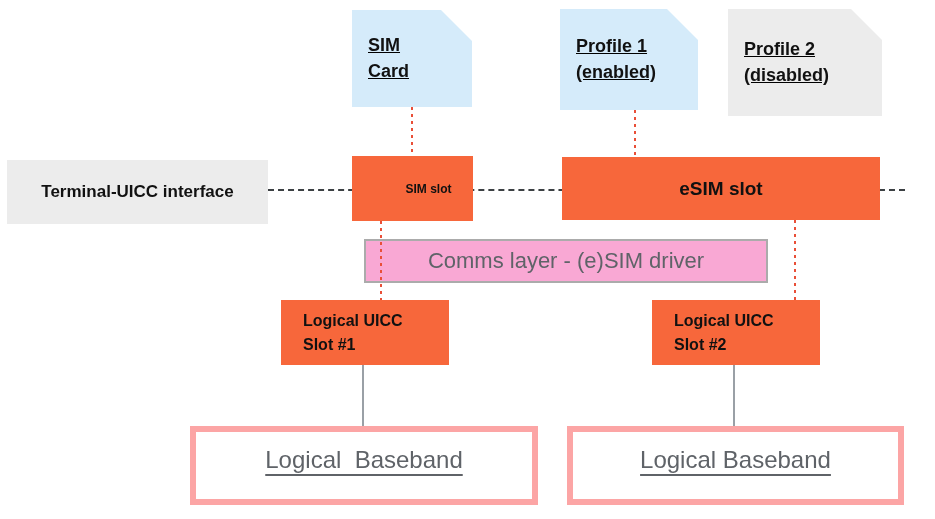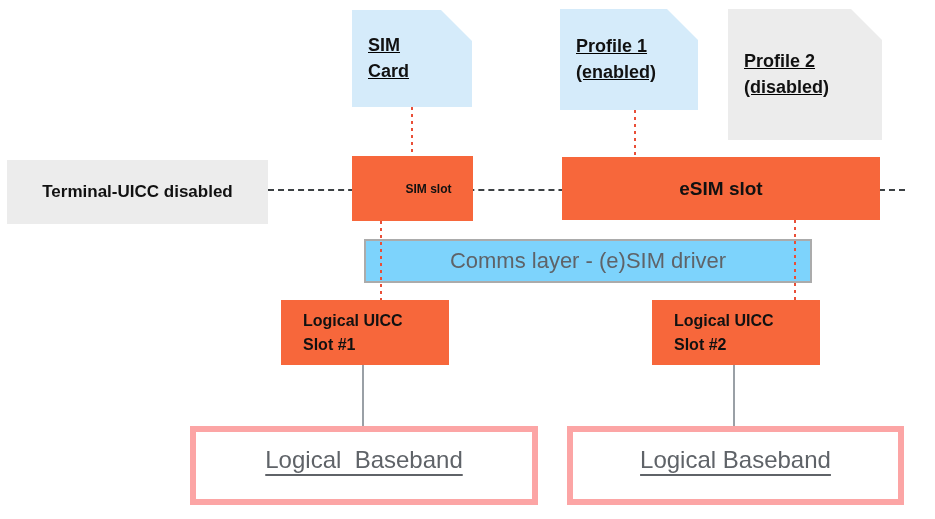--- a/index.html
+++ b/index.html
@@ -32,33 +32,33 @@
     padding-left: 16px;
     text-decoration: underline;
   }
   .card .label { font-size: 18px; line-height: 1.4; }
   .blue { background: #D5EBFA; }
   .gray { background: #ECECEC; }
   .orange { background: #F7673B; }
 
   .sim-card    { left: 352px; top: 10px;  width: 120px; height: 97px; }
   .profile1    { left: 560px; top: 9px;   width: 138px; height: 101px; }
-  .profile2    { left: 728px; top: 9px;   width: 154px; height: 131px; }
+  .profile2    { left: 728px; top: 9px;   width: 154px; height: 107px; }
 
   .terminal    { left: 7px;   top: 160px; width: 261px; height: 64px; justify-content: center; }
   .terminal .label { font-size: 17px; }
 
   .sim-slot    { left: 352px; top: 156px; width: 121px; height: 65px; justify-content: center; z-index: 2; }
   .sim-slot .label { font-size: 12px; margin-left: 32px; }
   .esim-slot   { left: 562px; top: 157px; width: 318px; height: 63px; justify-content: center; z-index: 2; }
   .esim-slot .label { font-size: 19px; }
 
   .comms {
-    left: 364px; top: 239px; width: 448px; height: 44px;
-    background: #7dd3fc;
+    left: 364px; top: 239px; width: 404px; height: 44px;
+    background: #f9a8d4;
     border: 2px solid #ABABAB;
     justify-content: center;
     z-index: 1;
   }
   .comms .label {
     color: #5F6368;
     font-weight: normal;
     font-size: 22px;
   }
 
@@ -135,21 +135,21 @@
   <div class="node card blue profile1">
     <span class="label">Profile 1
 (enabled)</span>
   </div>
   <div class="node card gray profile2">
     <span class="label">Profile 2
 (disabled)</span>
   </div>
 
   <div class="node gray terminal">
-    <span class="label">Terminal-UICC disabled</span>
+    <span class="label">Terminal-UICC interface</span>
   </div>
   <div class="node orange sim-slot">
     <span class="label">SIM slot</span>
   </div>
   <div class="node orange esim-slot">
     <span class="label">eSIM slot</span>
   </div>
 
   <div class="node comms">
     <span class="label">Comms layer - (e)SIM driver</span>

